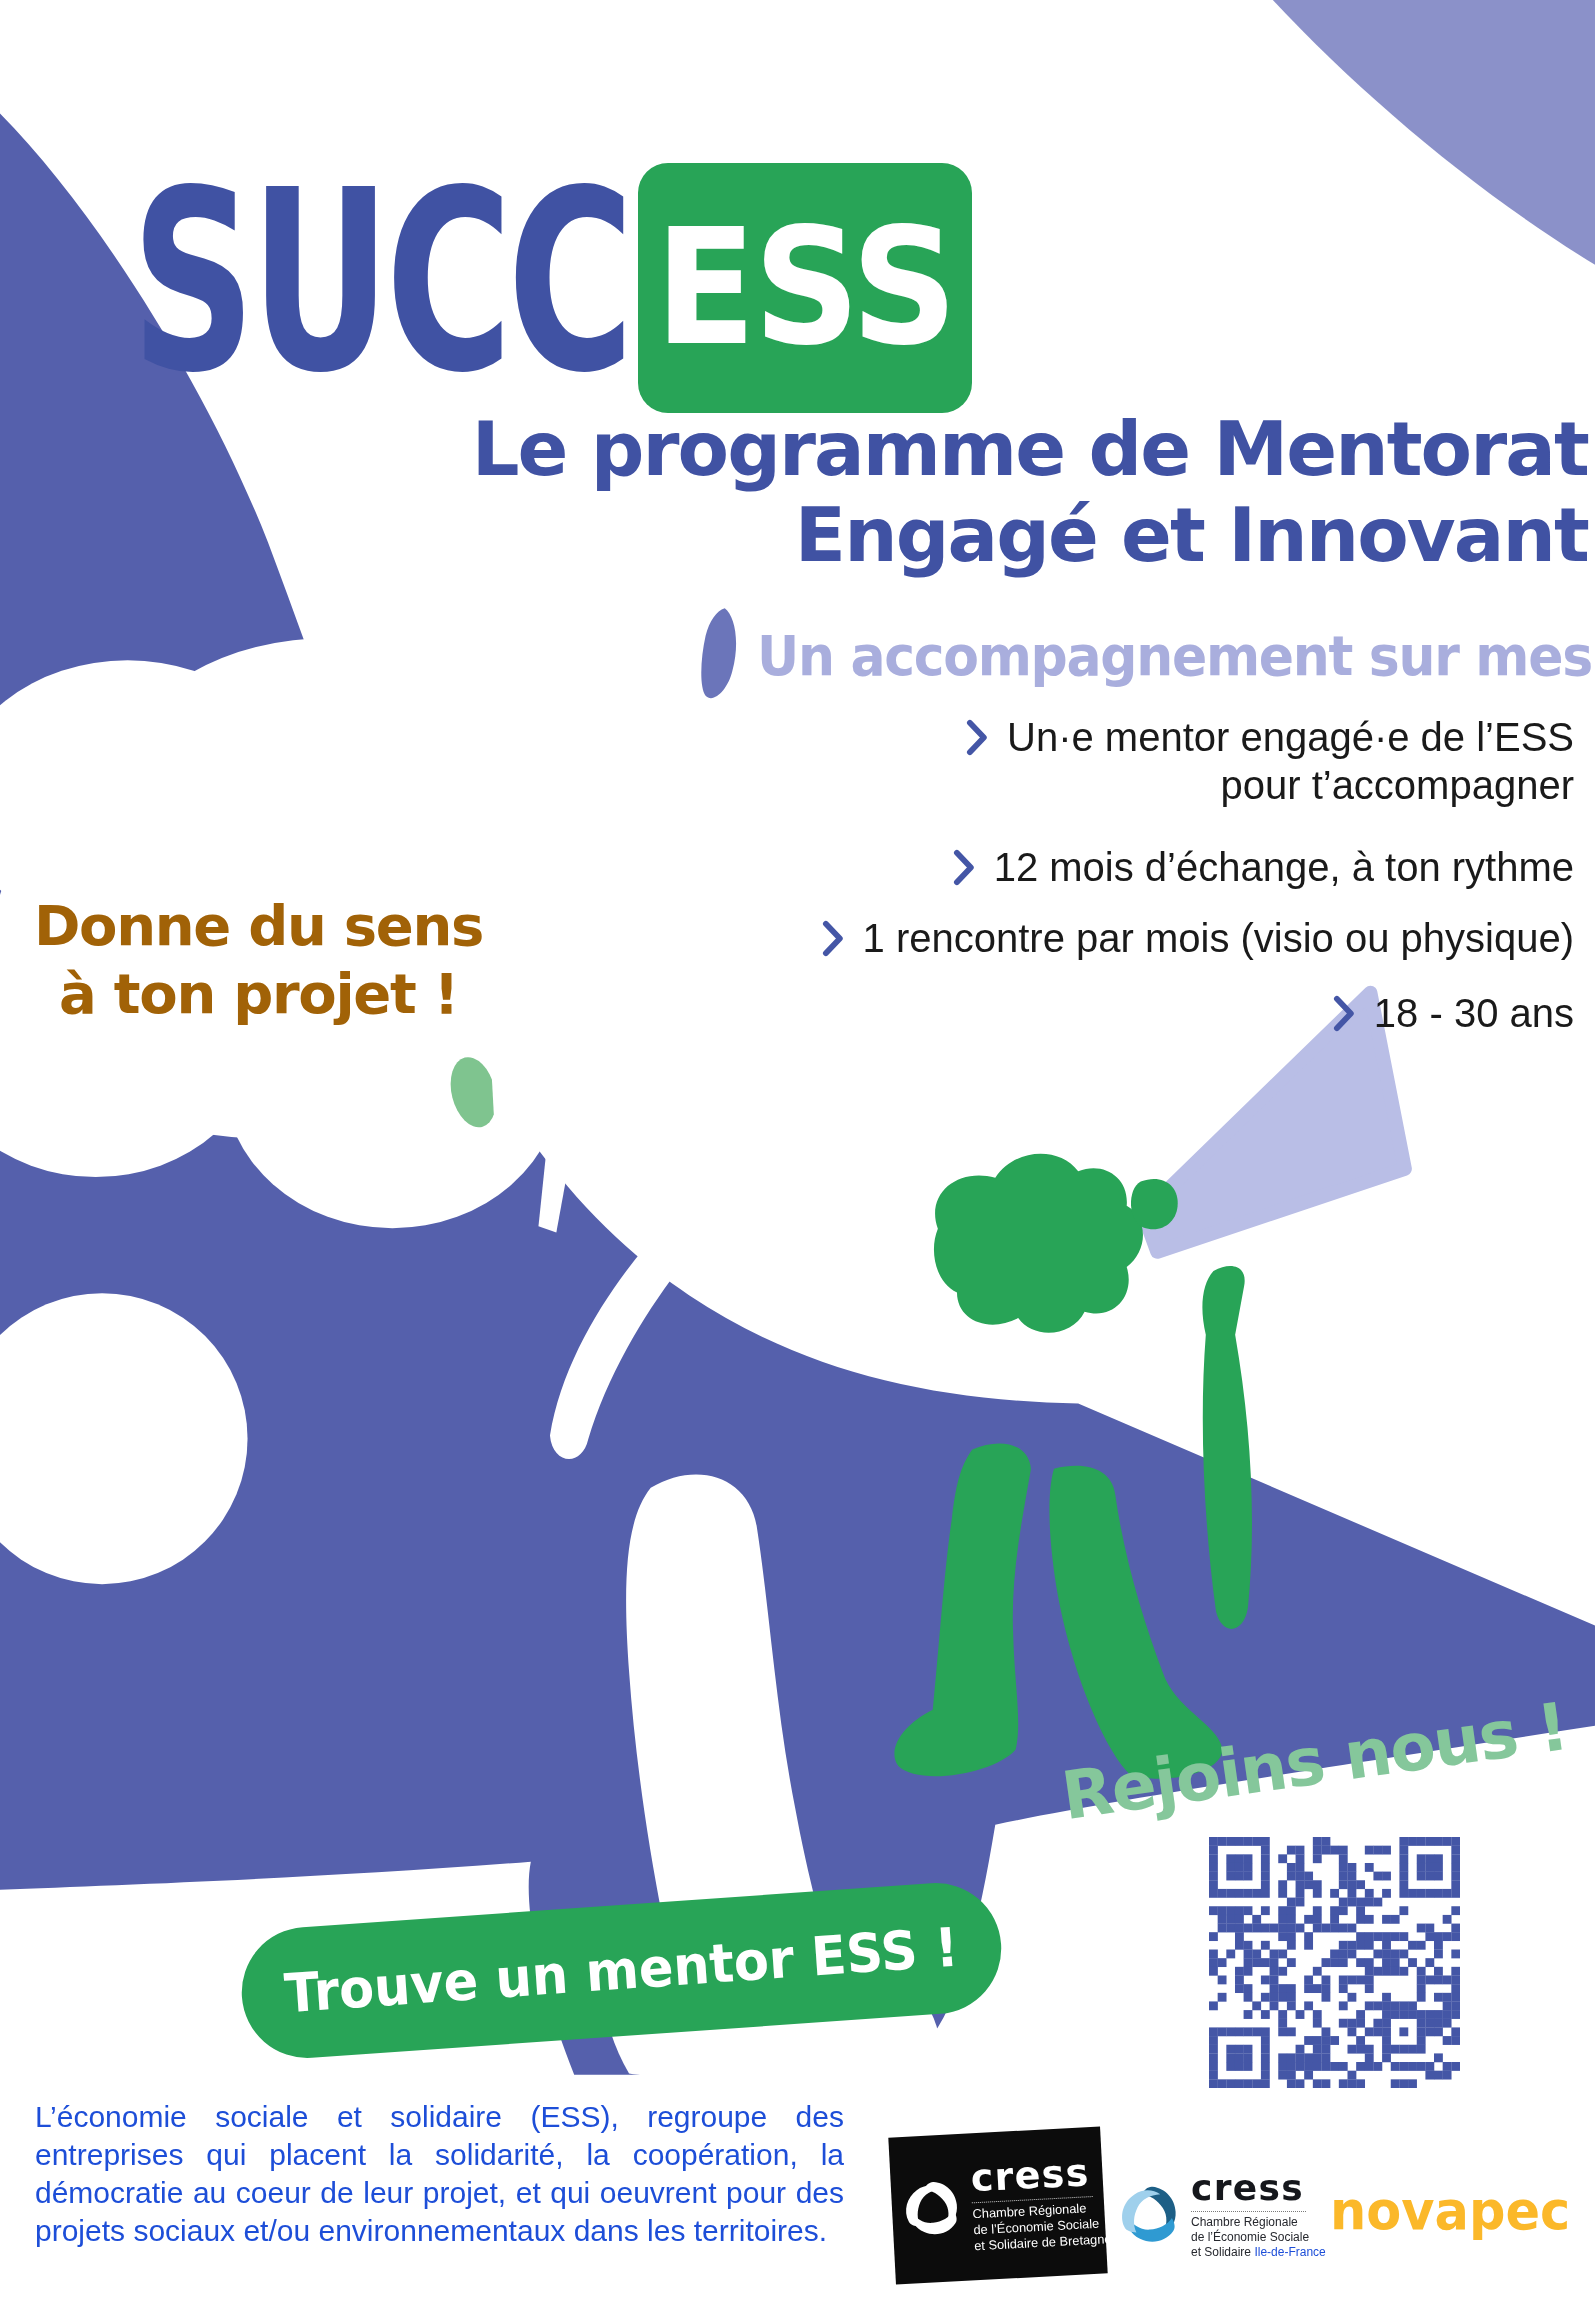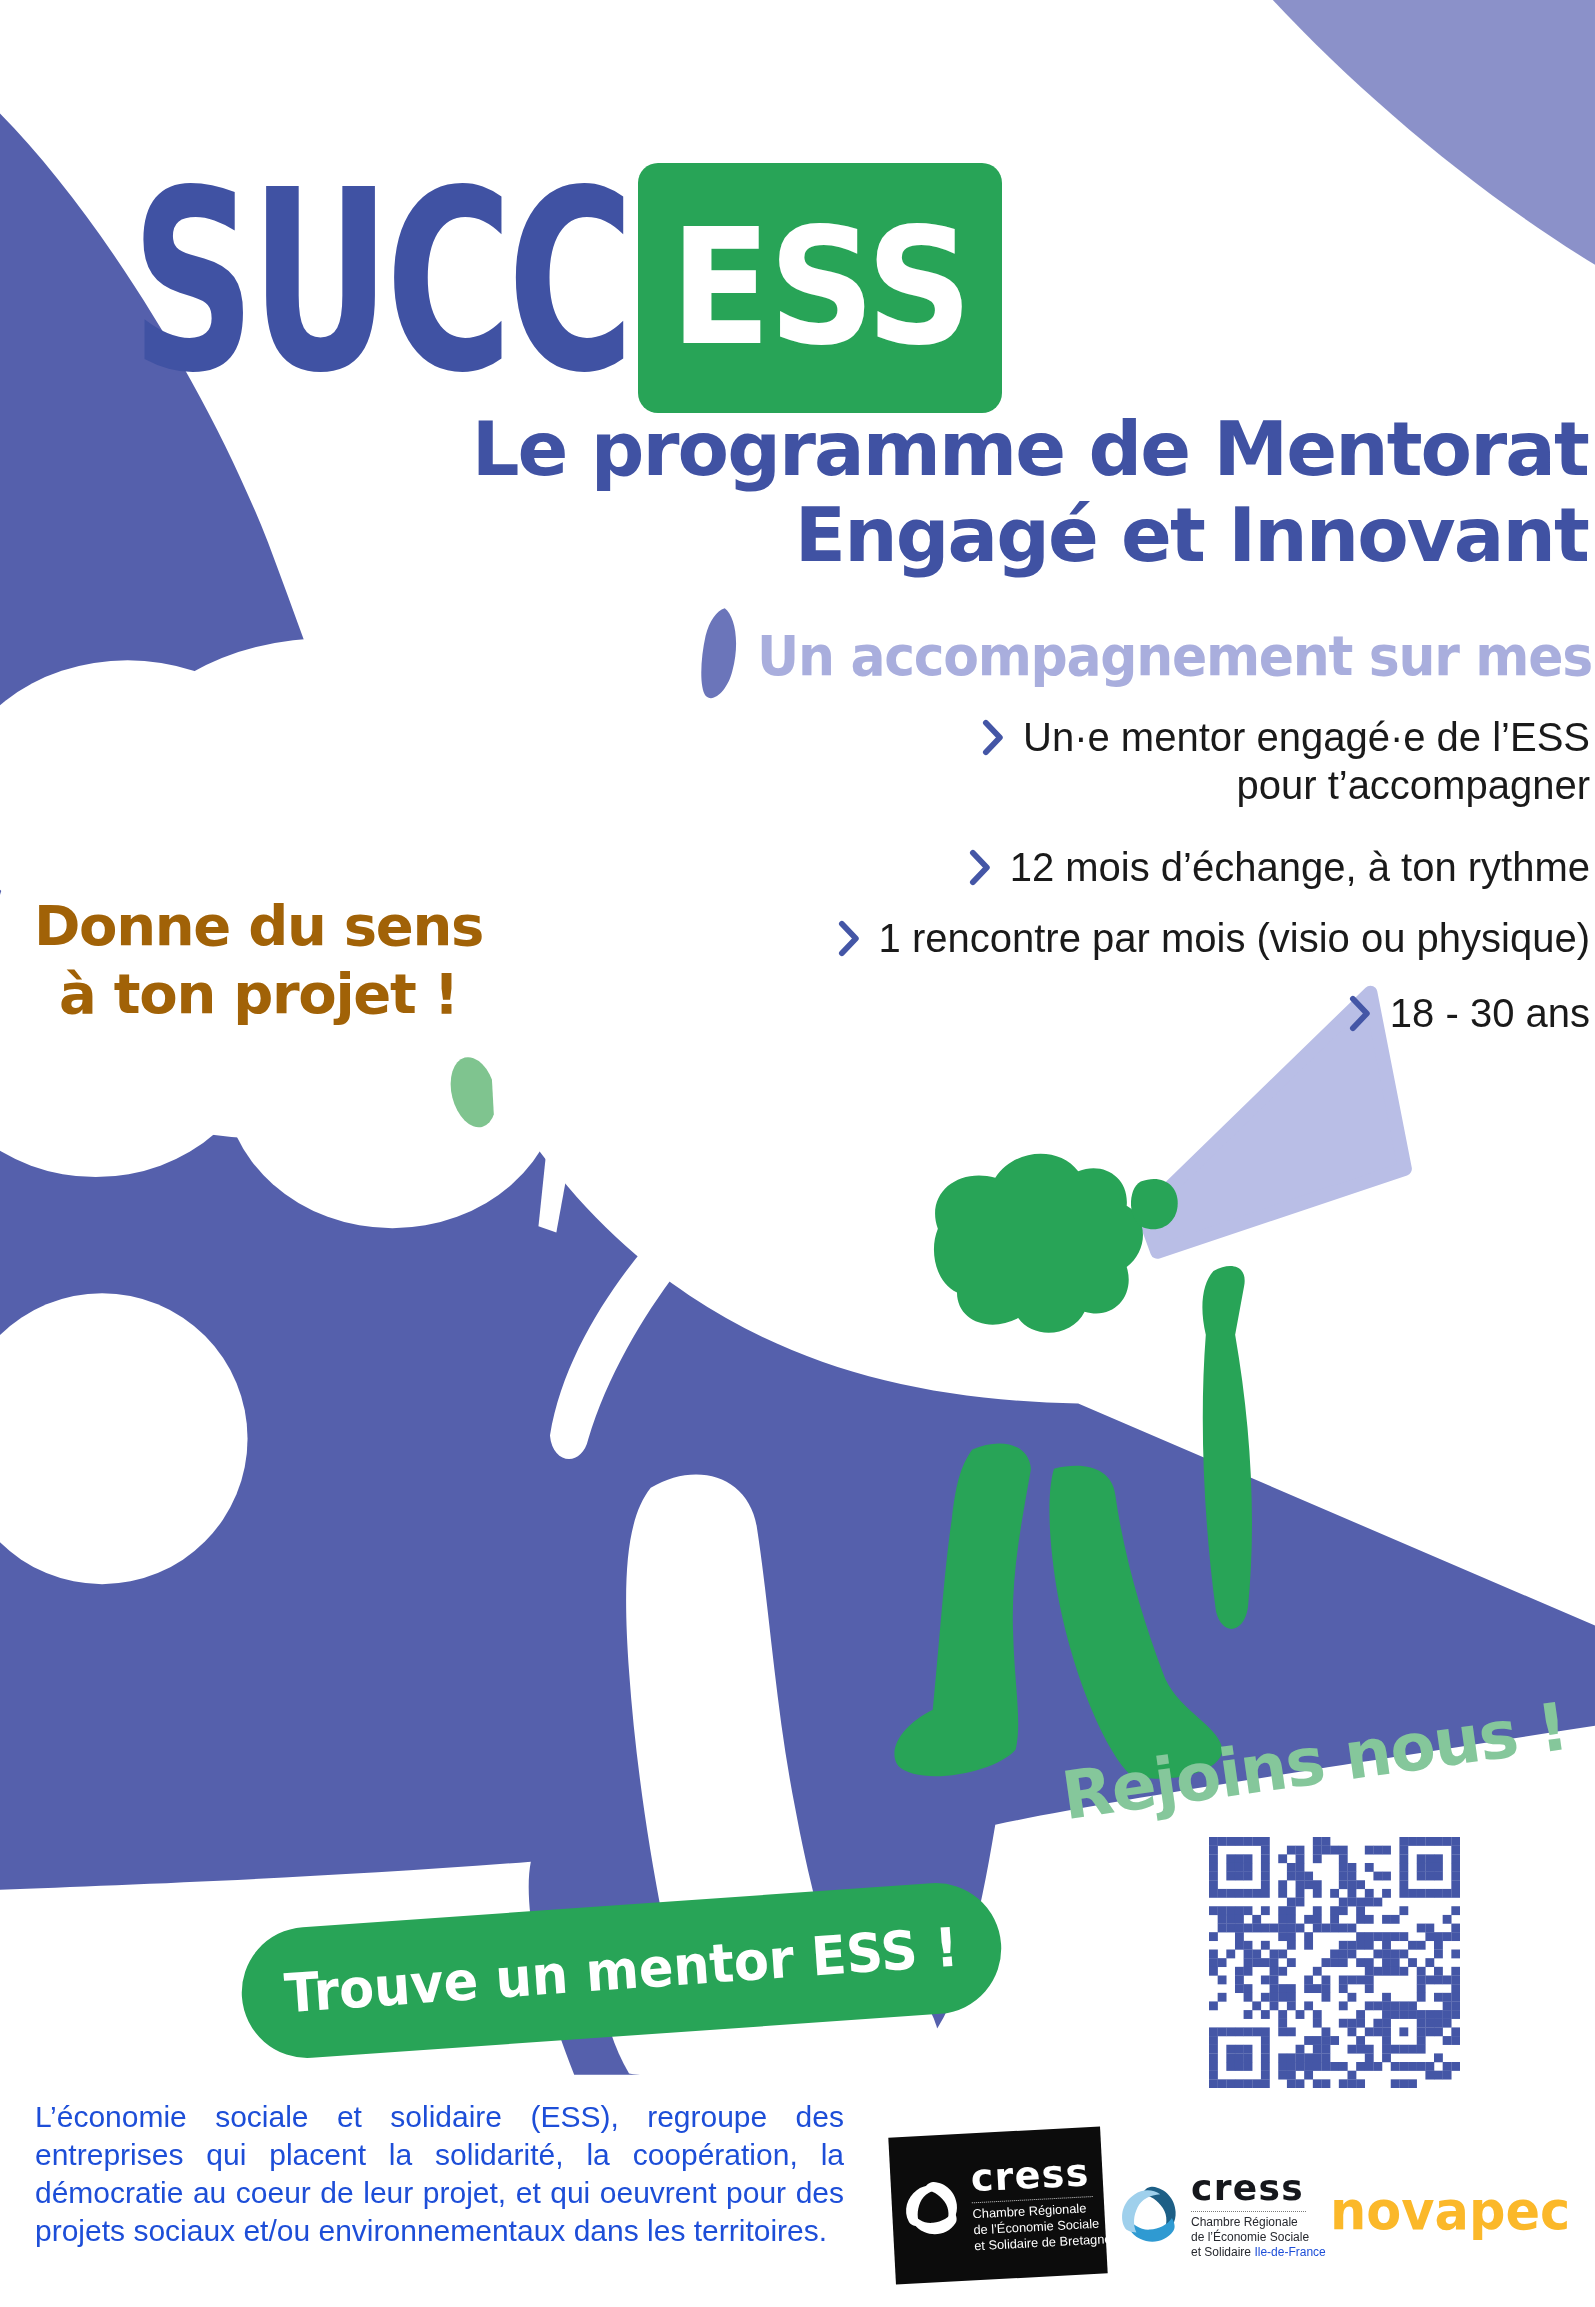--- a/index.html
+++ b/index.html
@@ -11,22 +11,22 @@
   }
   .bg { position:absolute; inset:0; }
   
   .title-main {
     position:absolute; left:131px; top:158px;
     font-family:"DejaVu Sans", sans-serif; font-weight:900;
     font-size:211px; line-height:1; color:#4052a3; letter-spacing:-6.4px;
     transform:scale(0.82,1.18); transform-origin:left top; white-space:nowrap;
   }
   .title-badge {
-    position:absolute; left:638px; top:163px; width:364px; height:250px;
-    background:#28a457; border-radius:20px;
+    position:absolute; left:638px; top:163px; width:334px; height:250px;
+    background:#28a457; border-radius:30px;
     display:flex; align-items:center; justify-content:center;
   }
   .title-badge span {
     font-family:"DejaVu Sans", sans-serif; font-weight:900;
     font-size:148px; color:#ffffff; letter-spacing:-2.6px; transform:scaleY(1.08);
   }
   .subtitle {
     position:absolute; left:306px; top:406px; width:1282px;
     text-align:right; font-family:"DejaVu Sans", sans-serif; font-weight:800;
     font-size:75px; line-height:1.15; color:#4052a3; letter-spacing:-1.9px;
@@ -37,21 +37,21 @@
     display:flex; align-items:center; gap:18px;
   }
   .sec-head .drop { width:40px; height:97px; flex:0 0 auto; }
   .sec-head .txt {
     font-family:"DejaVu Sans", sans-serif; font-weight:800;
     font-size:52px; color:#a9aedd; letter-spacing:-1.3px; white-space:nowrap;
     transform:scaleY(1.06);
   }
   
   .bullet {
-    position:absolute; right:5px;
+    position:absolute; right:21px;
     display:flex; align-items:flex-start; justify-content:center; gap:18px;
   }
   .bullet .chev { width:23px; height:37px; margin-top:6.4px; flex:0 0 auto; }
   .bullet .btxt {
     font-size:40px; line-height:1.2; color:#1a1a1a; text-align:right;
     letter-spacing:0px; white-space:nowrap;
   }
   .bullet .btxt span { display:block; }
   
   .bubble-text {

